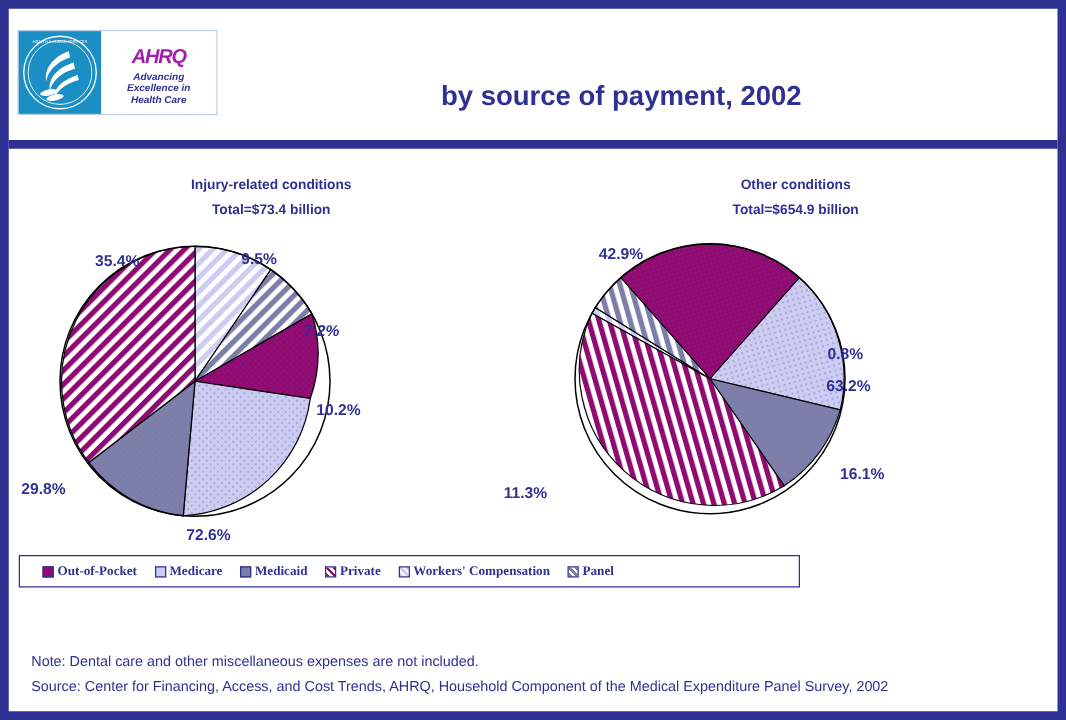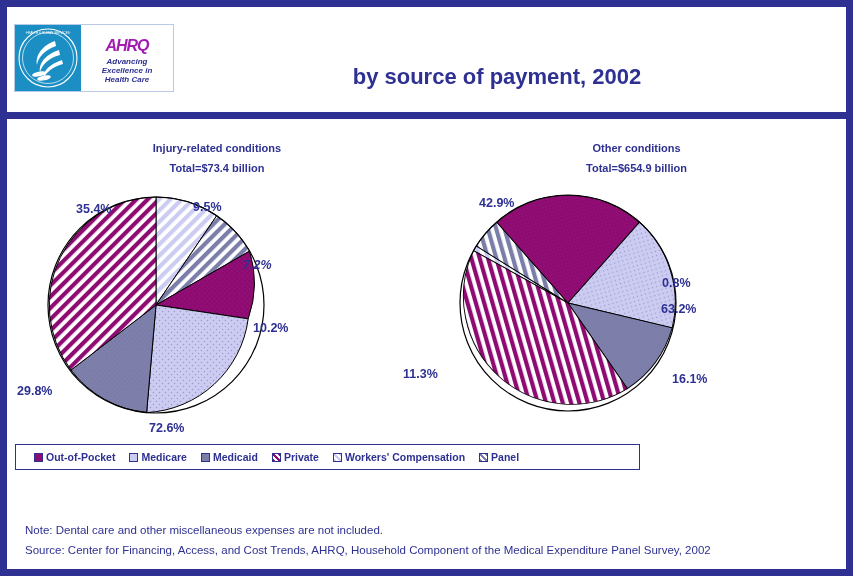--- a/index.html
+++ b/index.html
@@ -90,21 +90,21 @@
     display:flex;align-items:center;box-sizing:border-box;
   }
   .leg-item{display:flex;align-items:center;margin-left:14px;}
   .leg-item:first-child{margin-left:18px;}
   .swatch{
     width:9px;height:9px;border:1px solid #2E3192;box-sizing:border-box;
     margin-right:3px;flex:0 0 9px;
   }
   .leg-label{
     color:#2E3192;font-weight:bold;font-size:10.5px;
-    font-family:Liberation Sans, sans-serif;white-space:nowrap;
+    font-family:Liberation Serif, serif;white-space:nowrap;
   }
   
   #footer{position:absolute;left:18px;top:513px;width:800px;}
   .foot-line{
     color:#2E3192;font-size:11.5px;line-height:20px;
     font-family:"Liberation Sans", sans-serif;white-space:nowrap;
   }
 </style>
 </head>
 <body>
@@ -233,21 +233,21 @@
           <path d="M115 115 L68.9 208.5 A108 108 0 0 1 115 7 Z" fill="url(#pat-private)" stroke="#000" stroke-width="0.9"></path>
         </g>
         <circle cx="115" cy="115" r="108" fill="none" stroke="#000" stroke-width="1.2"></circle>
       </svg>
 
       <div class="pct" style="left:52px;top:20px;text-align:center;">42.9%</div>
       <div class="pct" style="left:235px;top:100px;">0.8%</div>
       <div class="pct" style="left:234px;top:126px;">63.2%</div>
       <div class="pct" style="left:245px;top:196px;">16.1%</div>
       <div class="pct" style="left:122px;top:268px;">24.2%</div>
-      <div class="pct" style="left:-24px;top:191px;">11.3%</div>
+      <div class="pct" style="left:-24px;top:211px;">11.3%</div>
     </div>
   </div>
 
   <div id="legend">
     <div class="leg-item">
       <span class="swatch" style="background:#8E0B72"></span>
       <span class="leg-label">Out-of-Pocket</span>
     </div>
     <div class="leg-item">
       <span class="swatch" style="background:#CCCCF2"></span>

